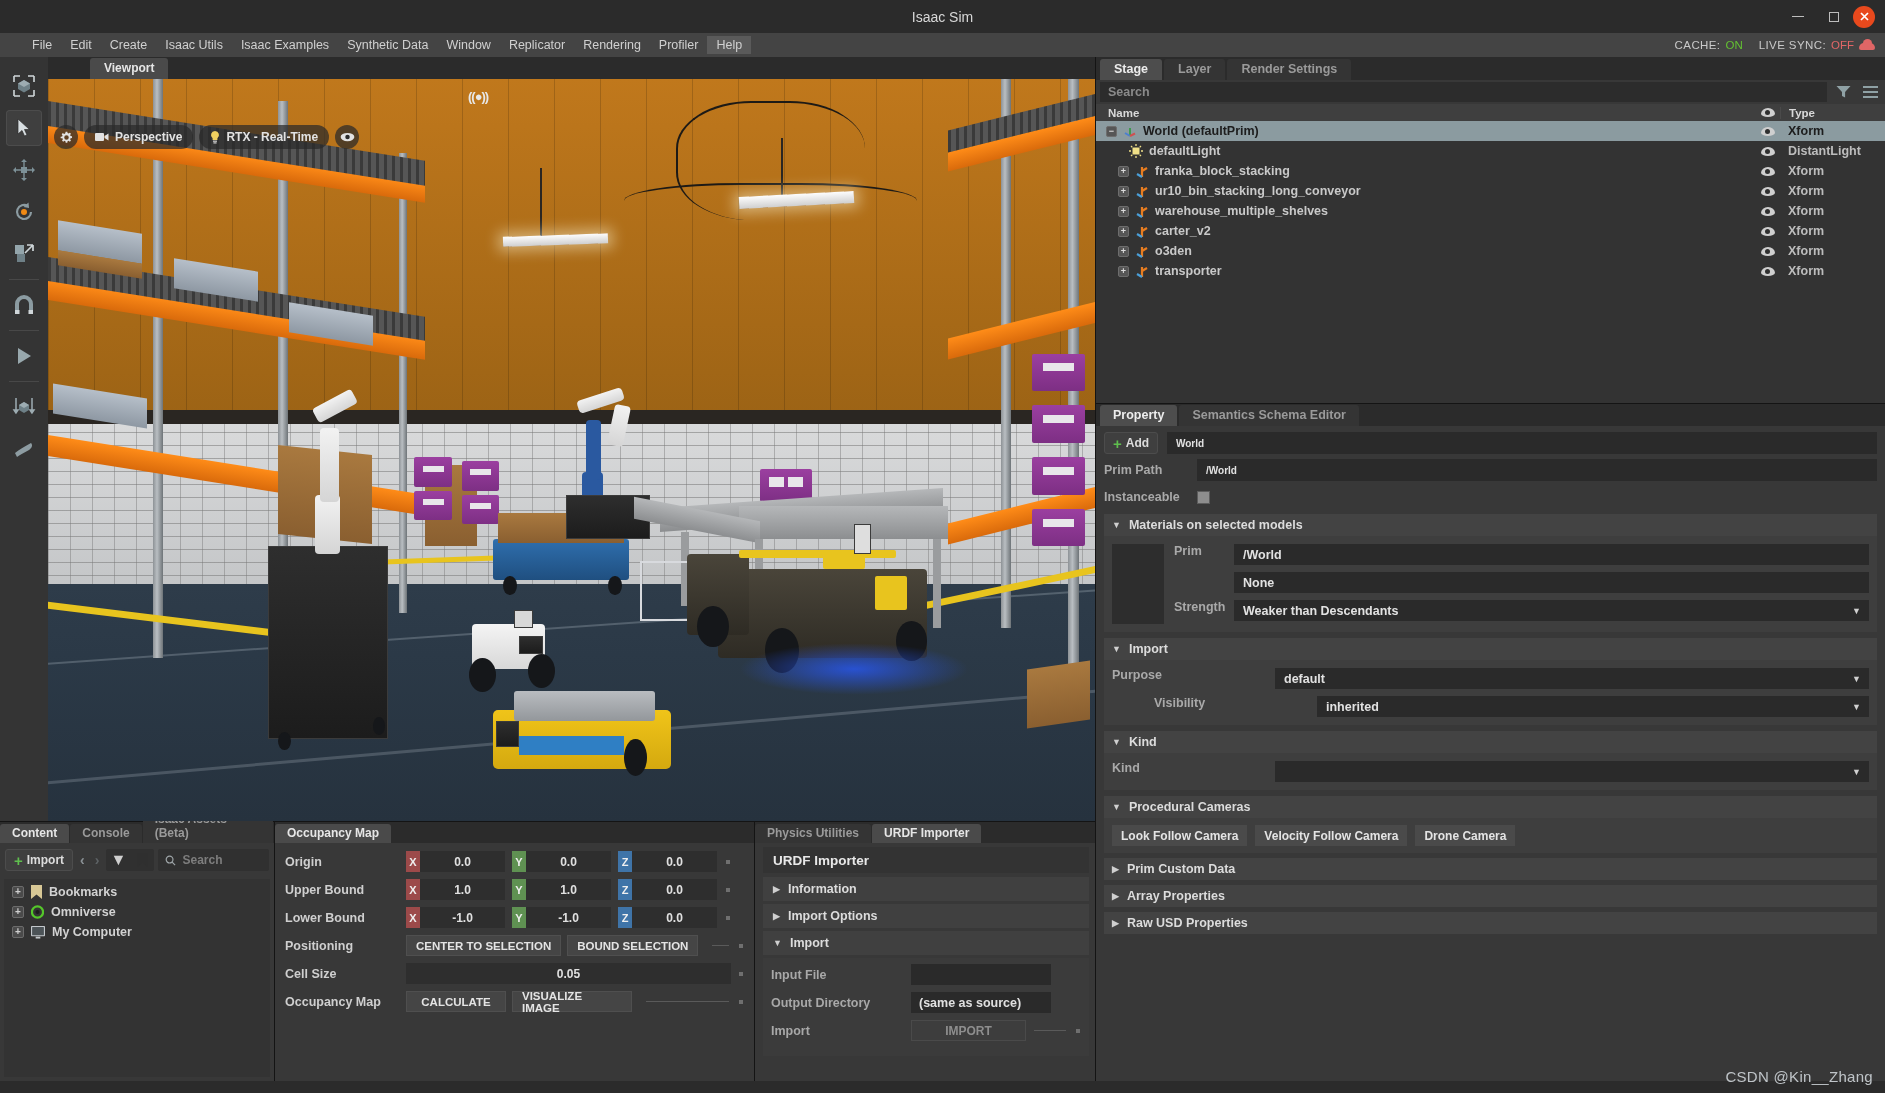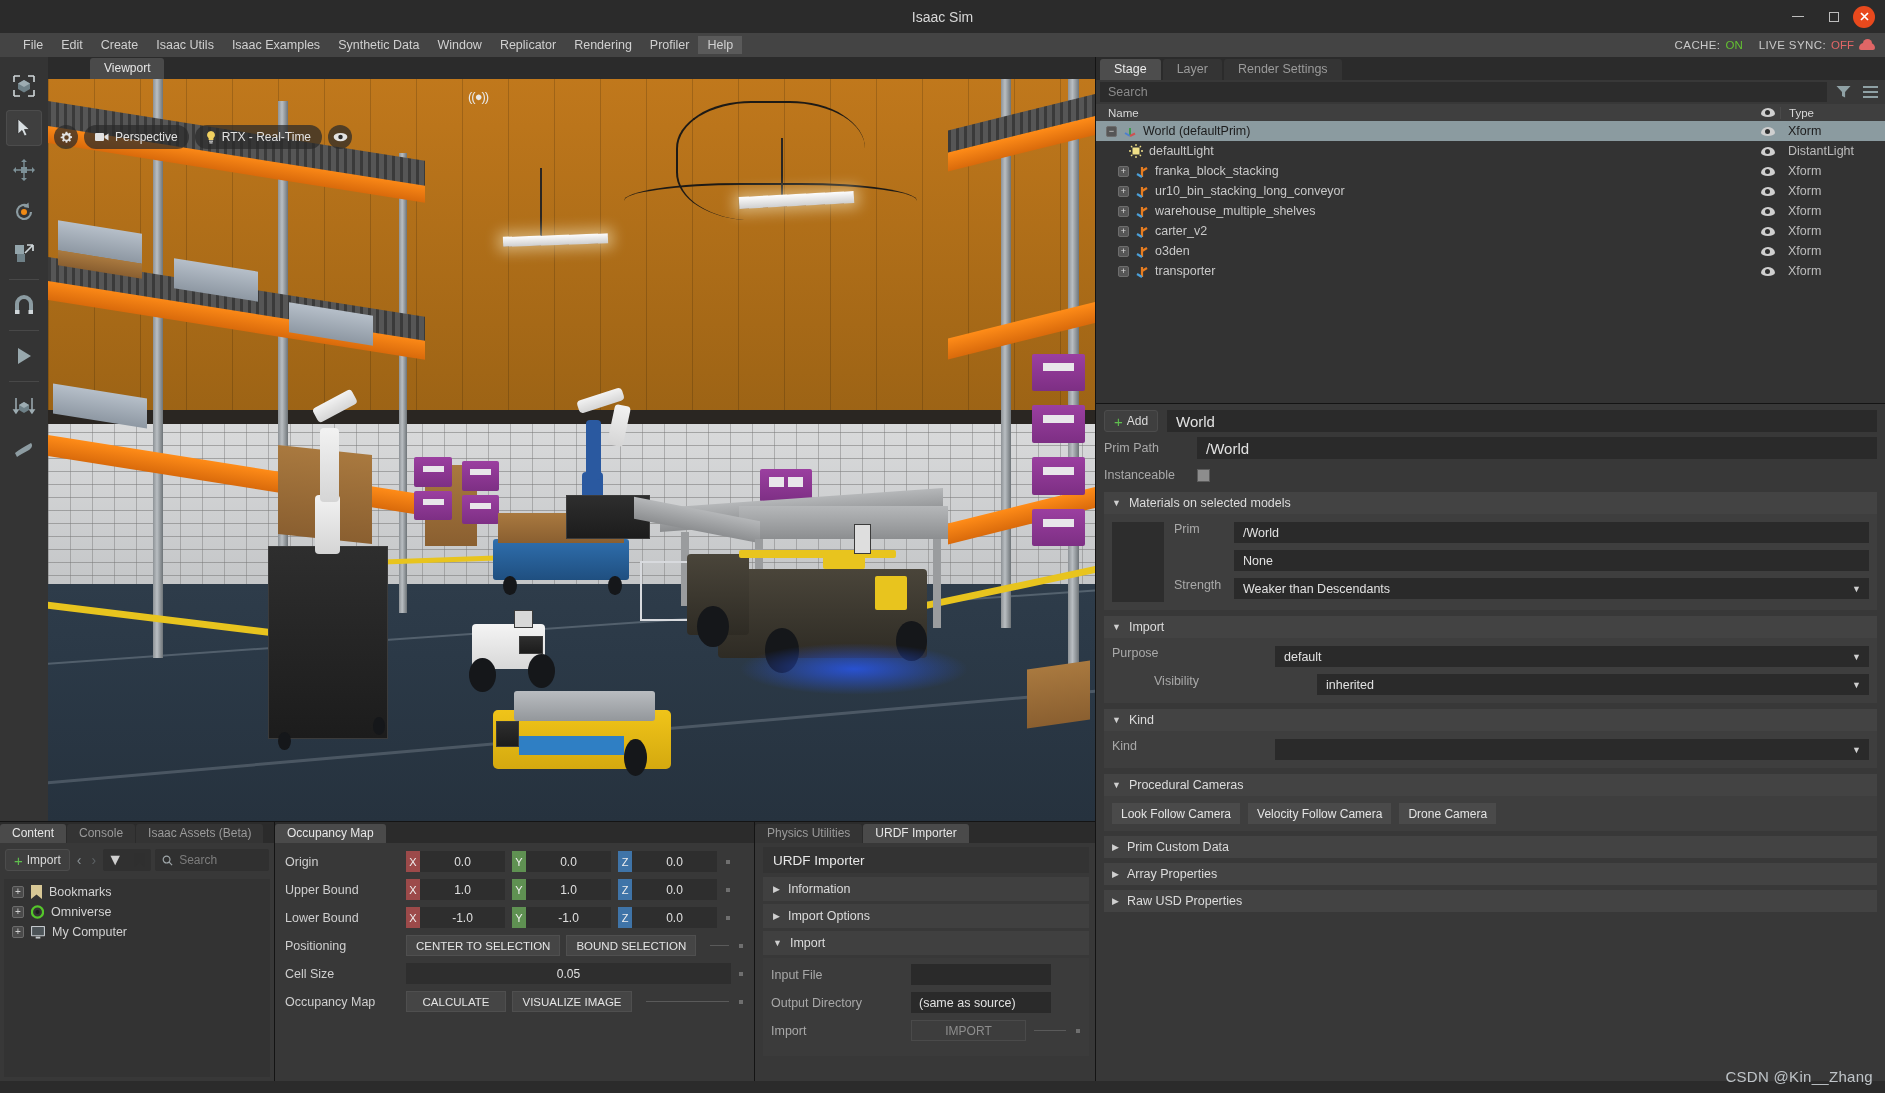--- a/index.html
+++ b/index.html
@@ -14,36 +14,36 @@
   .winbtns { position:absolute; right:4px; top:0; height:33px; display:flex; align-items:center; gap:2px; }
   .winbtn { width:34px; height:33px; display:flex; align-items:center; justify-content:center;
     color:#bdbdbd; font-size:13px; }
   .winbtn.close { background:#e8491d; color:#fff; border-radius:50%; width:22px; height:22px;
     margin-right:6px; font-size:13px; }
   .sqico { width:10px; height:10px; border:1.5px solid #bdbdbd; display:block; }
   .dashico { width:12px; height:1.5px; background:#bdbdbd; display:block; }
 
   
   .menubar { height:24px; background:#444444; display:flex; align-items:center;
-    padding-left:14px; flex:0 0 auto; position:relative; }
+    padding-left:23px; flex:0 0 auto; position:relative; }
   .menuitem { font-size:12.5px; color:#d0d0d0; padding:3px 9px; line-height:1; white-space:nowrap; }
   .menuitem:hover, .menuitem.hl { background:#5a5a5a; }
   .menu-right { position:absolute; right:10px; display:flex; align-items:center; gap:16px; font-size:11.5px; }
   .kv { display:flex; align-items:center; gap:5px; }
   .kv .k { color:#c9c9c9; letter-spacing:.4px; }
   .kv .v.on { color:#63c132; }
   .kv .v.off { color:#e06666; }
   .cloudico { width:16px; height:10px; position:relative; display:inline-block; }
   .cloudico:before { content:""; position:absolute; left:0; bottom:0; width:16px; height:7px;
     background:#e06666; border-radius:7px 7px 3px 3px; }
   .cloudico:after { content:""; position:absolute; left:4px; bottom:3px; width:9px; height:8px;
     background:#e06666; border-radius:50%; }
 
   
-  .body { flex:1 1 auto; display:flex; min-height:0; background:#1f1f1f; }
+  .body { flex:1 1 auto; display:flex; min-height:0; background:#1f1f1f;font-weight:bold; }
   .leftcol { width:1095px; display:flex; flex-direction:column; min-width:0; }
   .rightcol { width:790px; display:flex; flex-direction:column; background:#2b2b2b;
     border-left:1px solid #141414; }
 
   
   .leftbar { width:48px; background:#343434; display:flex; flex-direction:column;
     align-items:center; padding-top:8px; gap:0px; flex:0 0 auto; }
   .tool { width:36px; height:36px; margin:3px 0; border-radius:4px; display:flex;
     align-items:center; justify-content:center; color:#9fb0b6; }
   .tool.sel { background:#3f3f3f; box-shadow:inset 0 0 0 1px #4c4c4c; }
@@ -213,21 +213,21 @@
   
   .prop { flex:1 1 auto; display:flex; flex-direction:column; min-height:0; background:#2b2b2b; }
   .ptabs { height:22px; background:#2b2b2b; display:flex; align-items:flex-end; padding-left:4px; flex:0 0 auto; }
   .ptab { font-size:12.5px; padding:3px 13px 4px; color:#9a9a9a; background:#343434;
     border-top-left-radius:3px; border-top-right-radius:3px; margin-right:2px; }
   .ptab.active { background:#4d4d4d; color:#ececec; }
   .pbody { flex:1 1 auto; overflow:hidden; background:#383838; padding:6px 8px 0; }
   .prow { display:flex; align-items:center; height:22px; margin-bottom:5px; }
   .plbl { width:93px; font-size:12.5px; color:#a9a9a9; }
   .pfield { flex:1 1 auto; height:22px; background:#2a2a2a; display:flex; align-items:center;
-    padding-left:9px; font-size:15px; color:#e2e2e2; }
+    padding-left:9px; font-size:10px; color:#e2e2e2; }
   .addbtn { width:54px; height:22px; background:#3f3f3f; border:1px solid #4c4c4c; border-radius:3px;
     display:flex; align-items:center; justify-content:center; gap:4px; font-size:12px; color:#dcdcdc;
     margin-right:9px; }
   .chk { width:13px; height:13px; background:#8d8d8d; border:1px solid #5c5c5c; }
   .section { background:#434343; height:22px; display:flex; align-items:center; gap:8px;
     padding-left:8px; font-size:12.5px; color:#dcdcdc; margin-top:6px; }
   .secbody { background:#3e3e3e; padding:8px; }
   .matrow { display:flex; gap:10px; }
   .swatch { width:52px; height:80px; background:#2d2d2d; flex:0 0 auto; }
   .matfields { flex:1 1 auto; display:flex; flex-direction:column; gap:7px; }
@@ -882,20 +882,24 @@
             <div class="eyecell">
                 <span class="eye"></span>
               </div>
             <div class="st-type-c">Xform</div>
           </div>
 
         </div>
       </div>
 
       <div class="prop">
+        <div class="ptabs">
+          <div class="ptab active">Property</div>
+          <div class="ptab">Semantics Schema Editor</div>
+        </div>
         <div class="pbody">
 
           <div class="prow">
             <div class="addbtn">
               <span class="plus">+</span>
               <span>Add</span>
             </div>
             <div class="pfield">World</div>
           </div>
 

